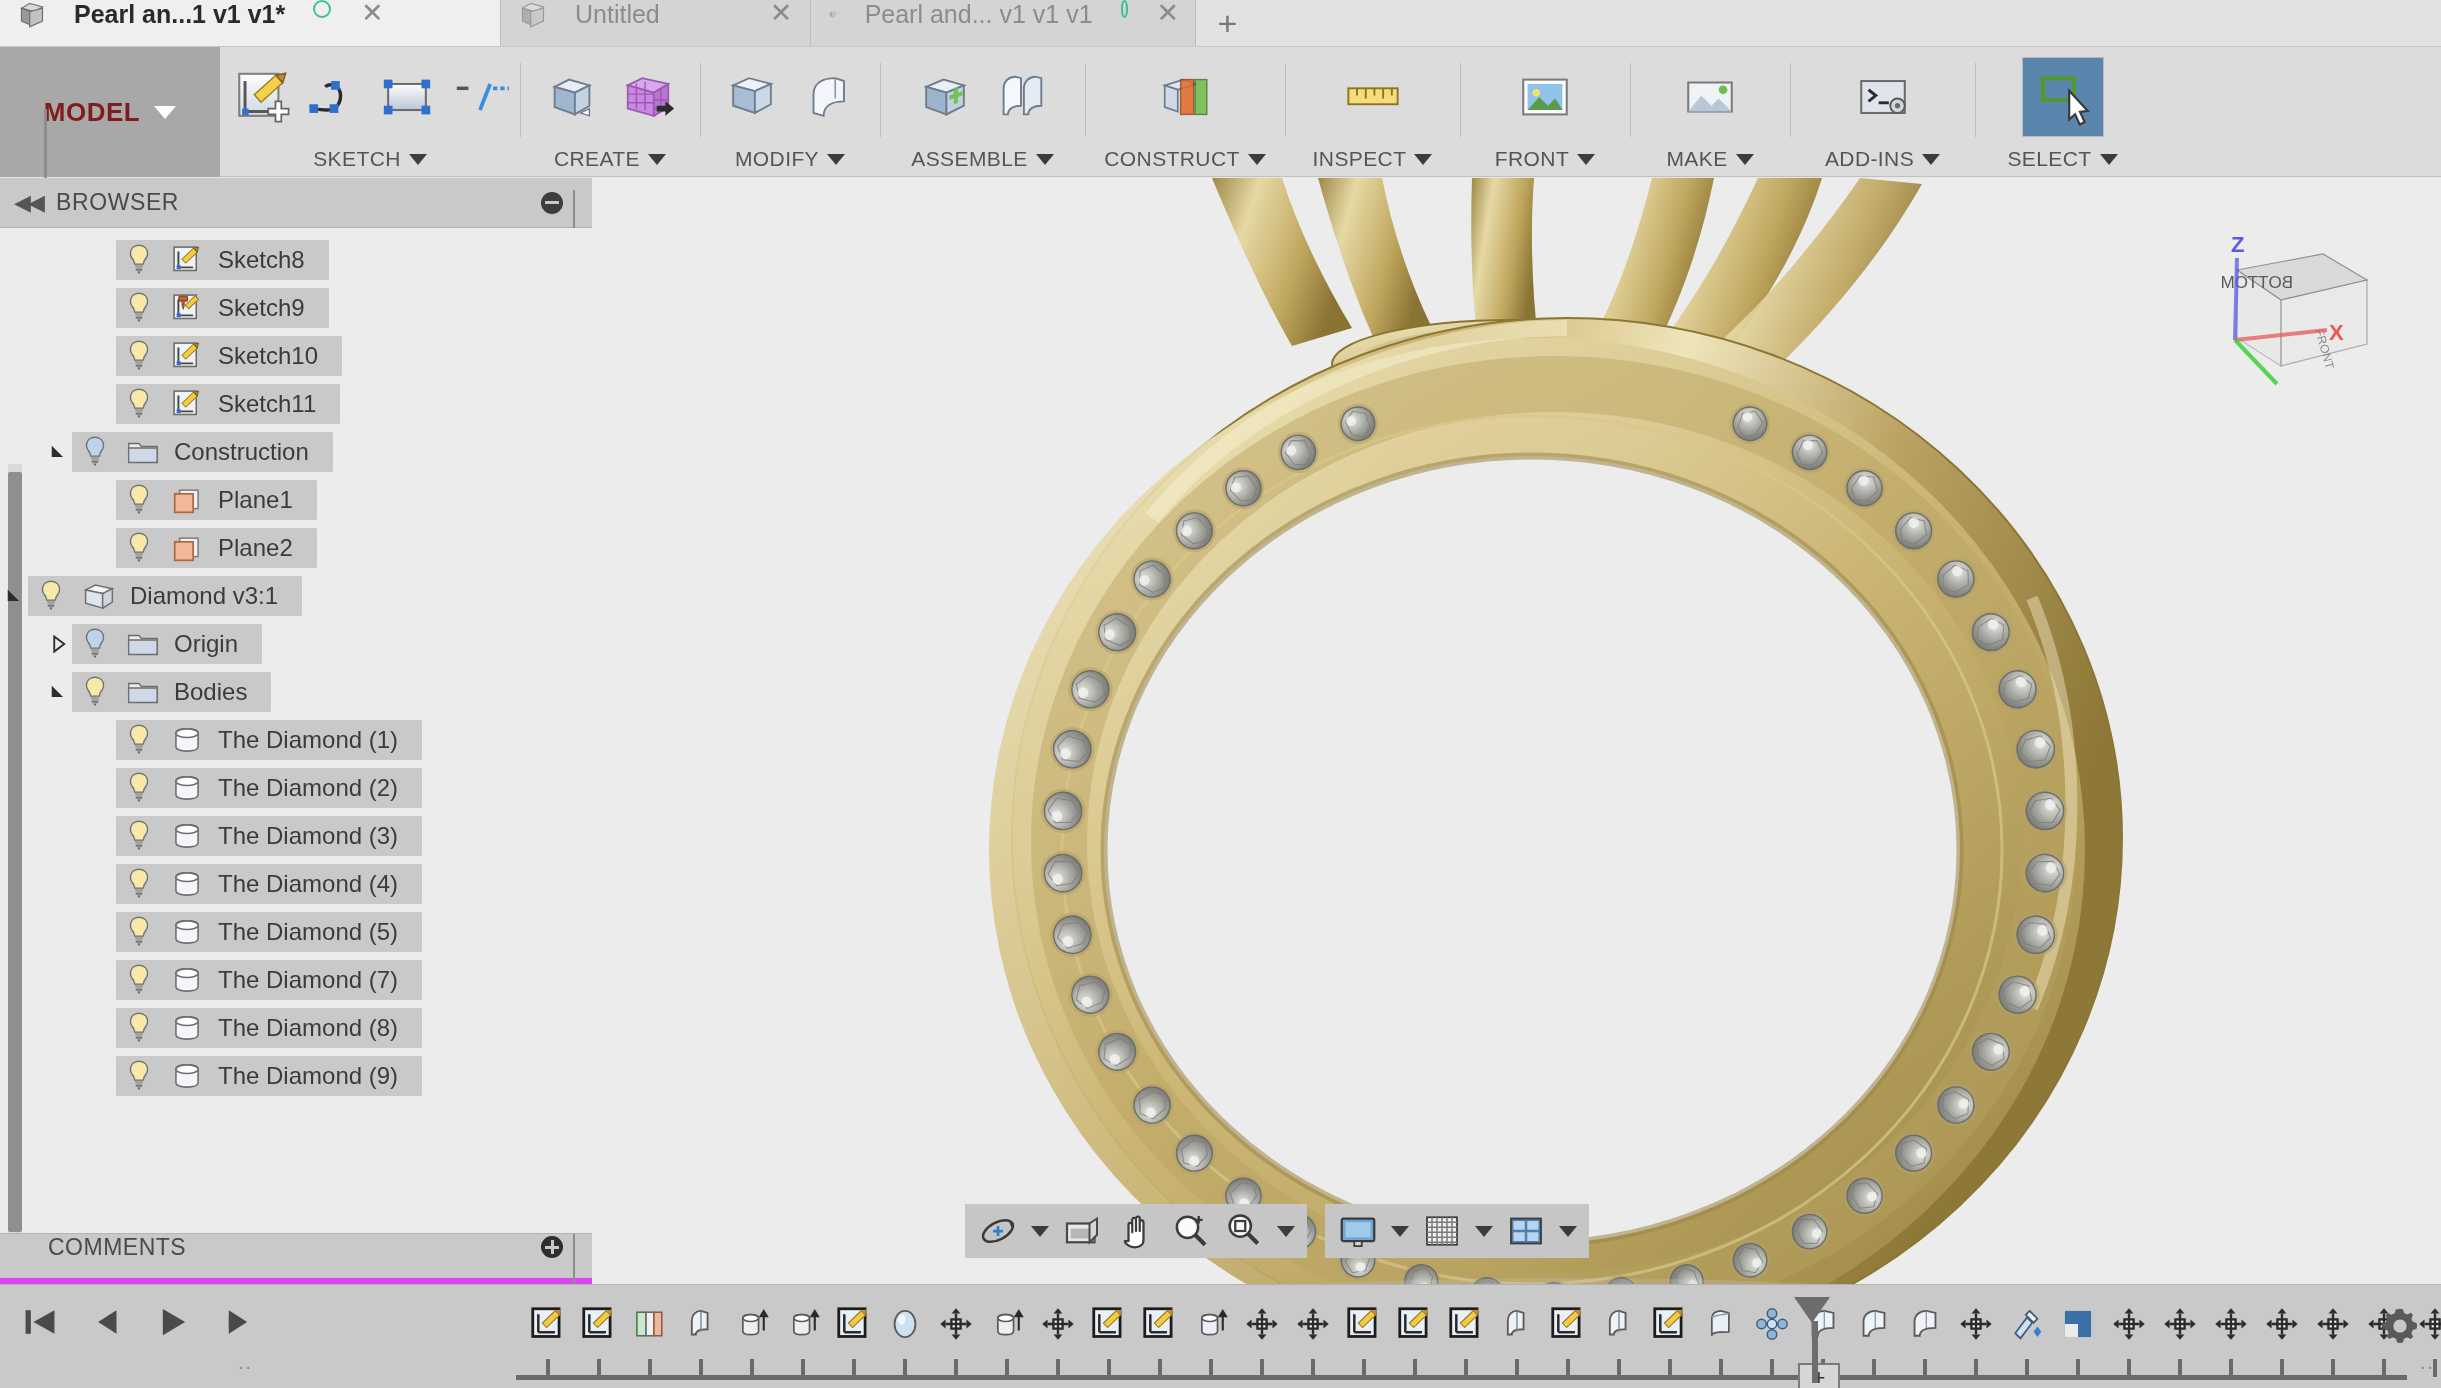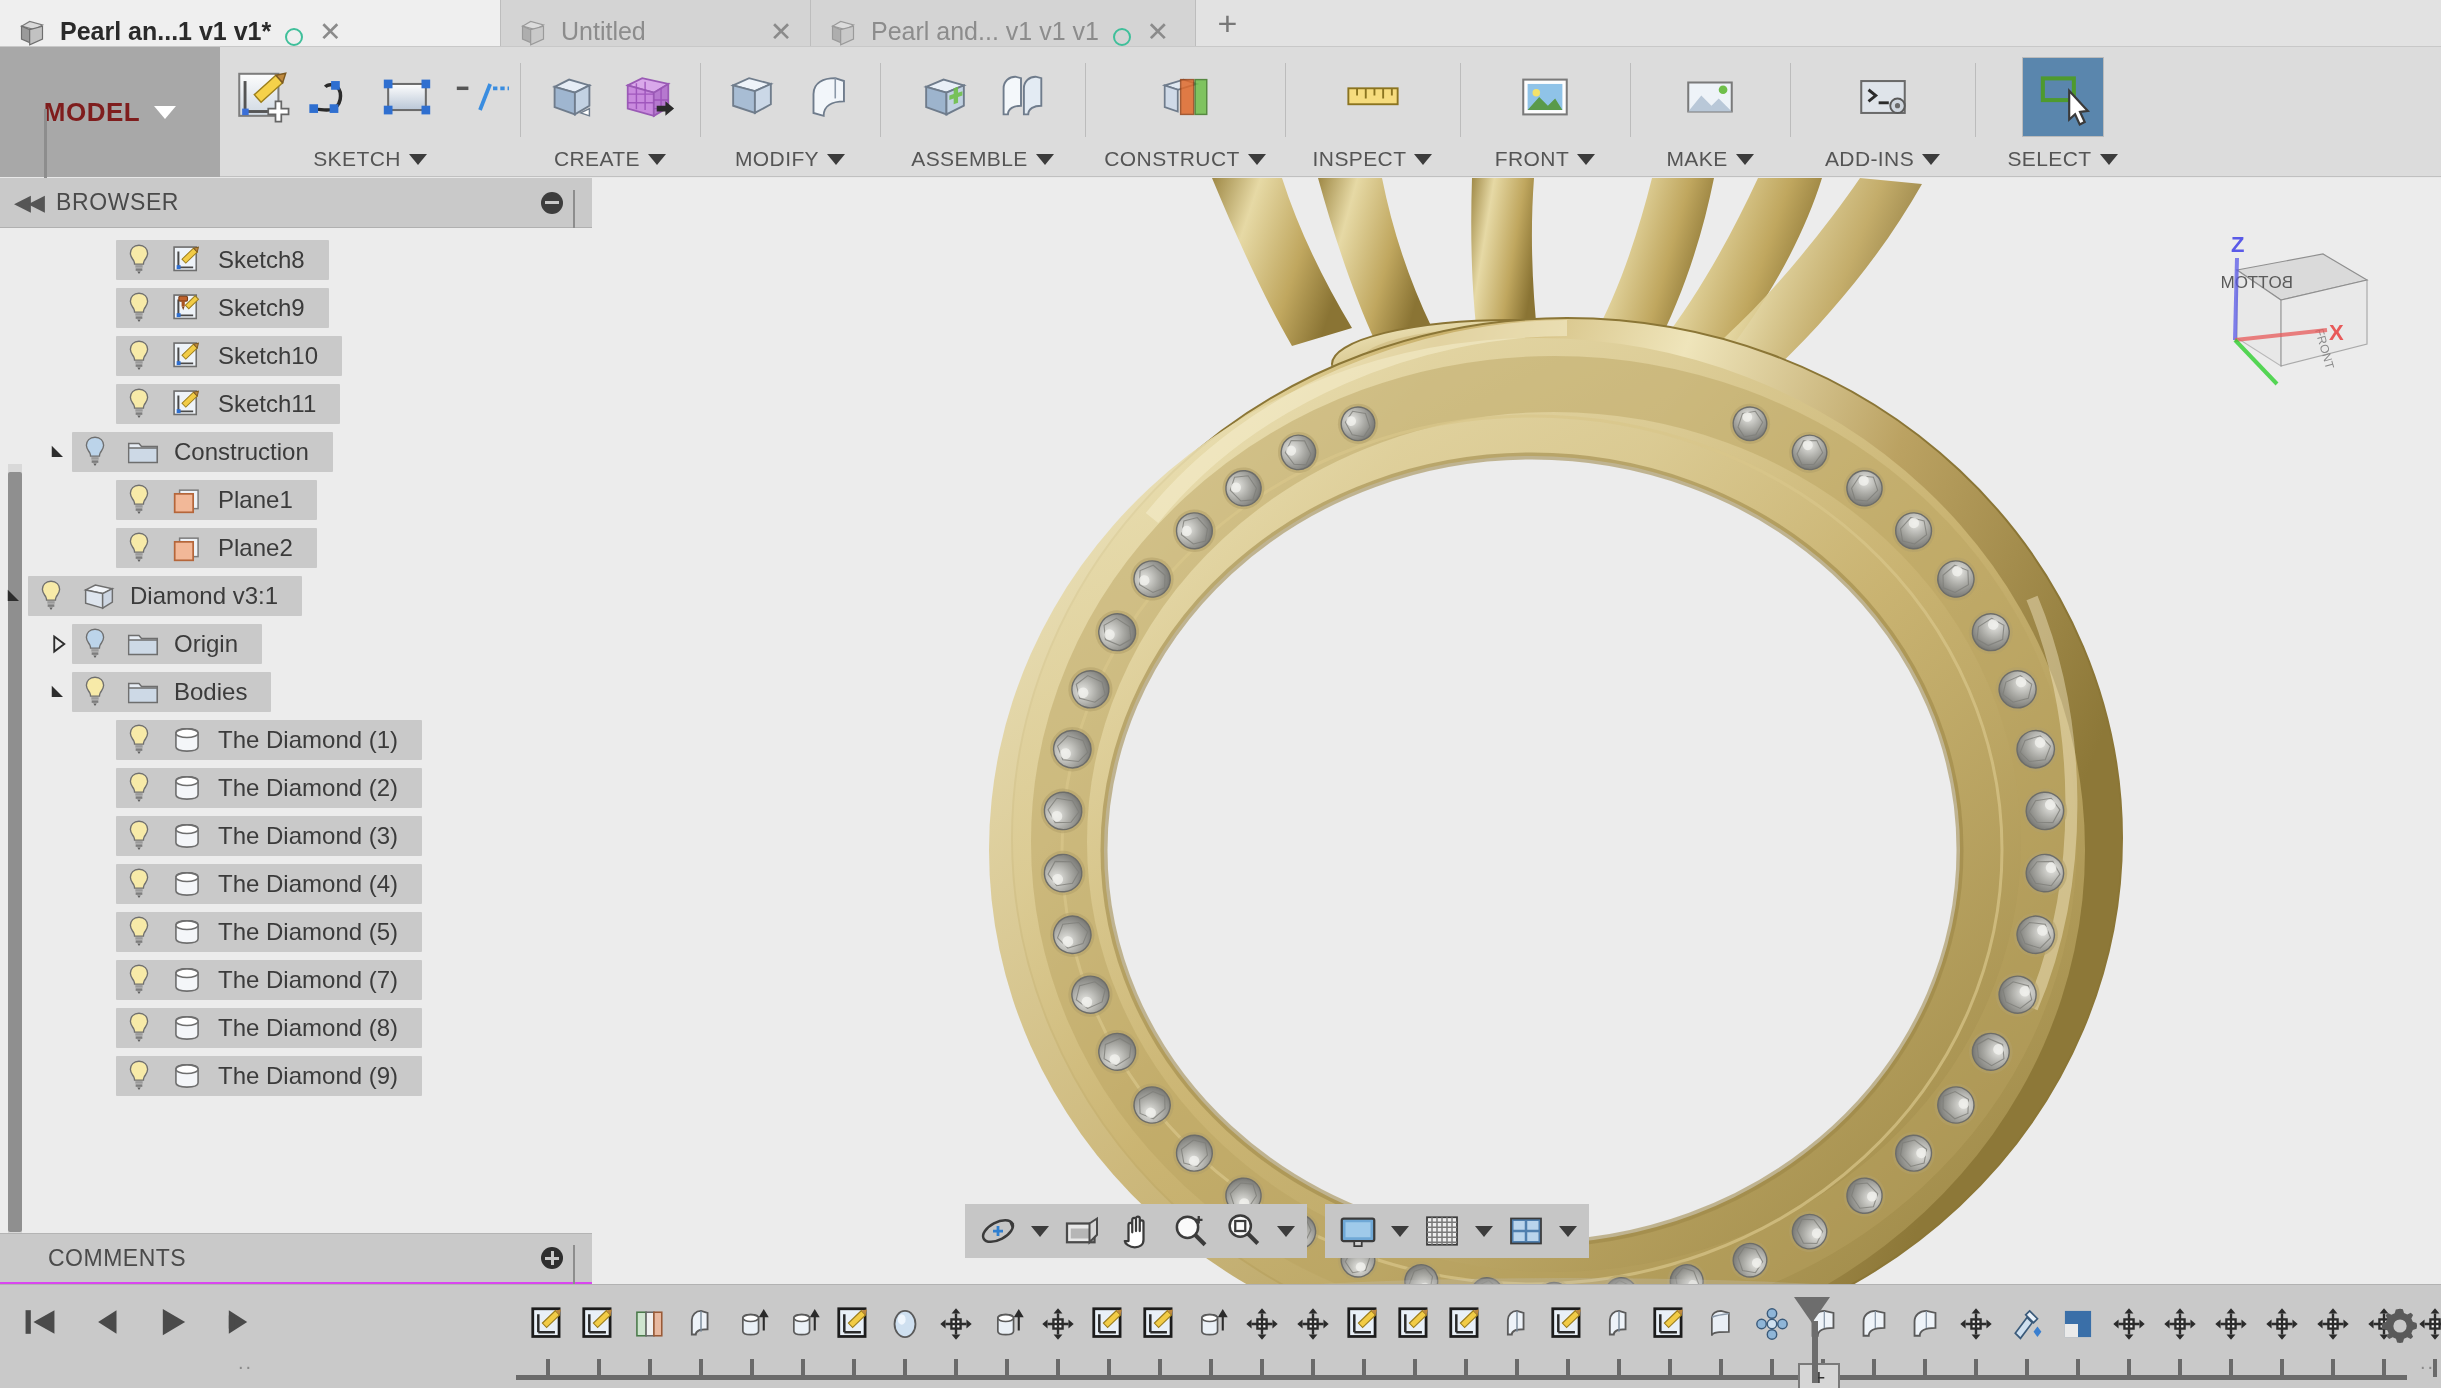--- a/index.html
+++ b/index.html
@@ -12,21 +12,21 @@
   #app { position: relative; width: 2441px; height: 1388px; }
 
   
   .tabbar {
     position: absolute; left: 0; top: 0; width: 2441px; height: 47px;
     background: #e2e2e2;
     display: flex; align-items: stretch;
     border-bottom: 1px solid #c8c8c8;
   }
   .tab {
-    display: flex; align-items: flex-end; gap: 14px;
+    display: flex; align-items: flex-start; gap: 28px;
     padding: 0 16px 0 18px;
     position: relative;
     background: #e2e2e2;
   }
   .tab.active { background: #efefef; }
   .tab.inactive { background: #d4d4d4; }
   .tab + .tab { border-left: 1px solid #bdbdbd; }
   .tab-title { font-size: 25px; color: #3a3a3a; white-space: nowrap; }
   .tab.inactive .tab-title { color: #8c8c8c; }
   .tab.active .tab-title { color: #2a2a2a; font-weight: 600; }
@@ -112,22 +112,22 @@
     position:absolute; left:8px; top:244px; width:14px; height:760px;
     background:#8f8f8f; border-radius:2px;
   }
   .scrollv-track {
     position:absolute; left:8px; top:236px; width:14px; height:790px; background:#d9d9d9;
   }
 
   
   .comments {
     position:absolute; left:0; top:1233px; width:592px; height:52px;
-    background:#c9c9c9; border-top:1px solid #b4b4b4; border-bottom:3px solid #d946ef;
-    display:flex; align-items:center;
+    background:#c9c9c9; border-top:1px solid #b4b4b4; border-bottom:7px solid #d946ef;
+    display:flex; align-items:flex-start;
   }
   .cm-title { font-size:23px; color:#4a4a4a; padding-left:48px; letter-spacing:.5px;}
   .cm-right { margin-left:auto; display:flex; align-items:center; gap:10px; padding-right:10px;}
   .plus-circle { width:22px;height:22px;border-radius:50%;background:#2e2e2e;position:relative;}
   .plus-circle::after{content:"";position:absolute;left:4px;top:9.5px;width:14px;height:3px;background:#c9c9c9;}
   .plus-circle::before{content:"";position:absolute;left:9.5px;top:4px;width:3px;height:14px;background:#c9c9c9;}
 
   .hscroll-track{position:absolute;left:0;top:1293px;width:592px;height:24px;background:#e8e8e8;}
   .hscroll{position:absolute;left:58px;top:1297px;width:670px;height:15px;background:#8f8f8f;border-radius:2px;}
 

